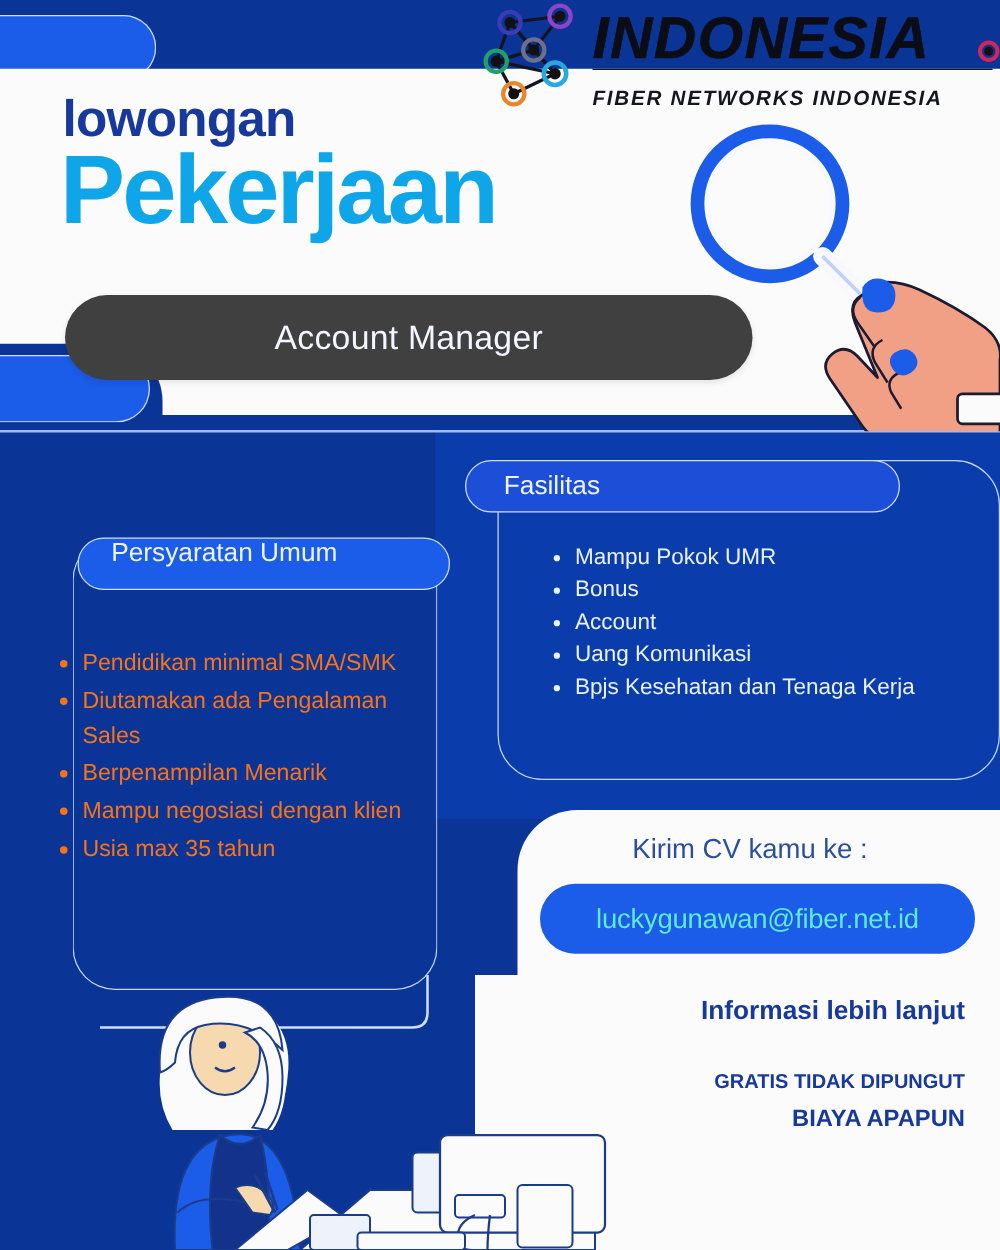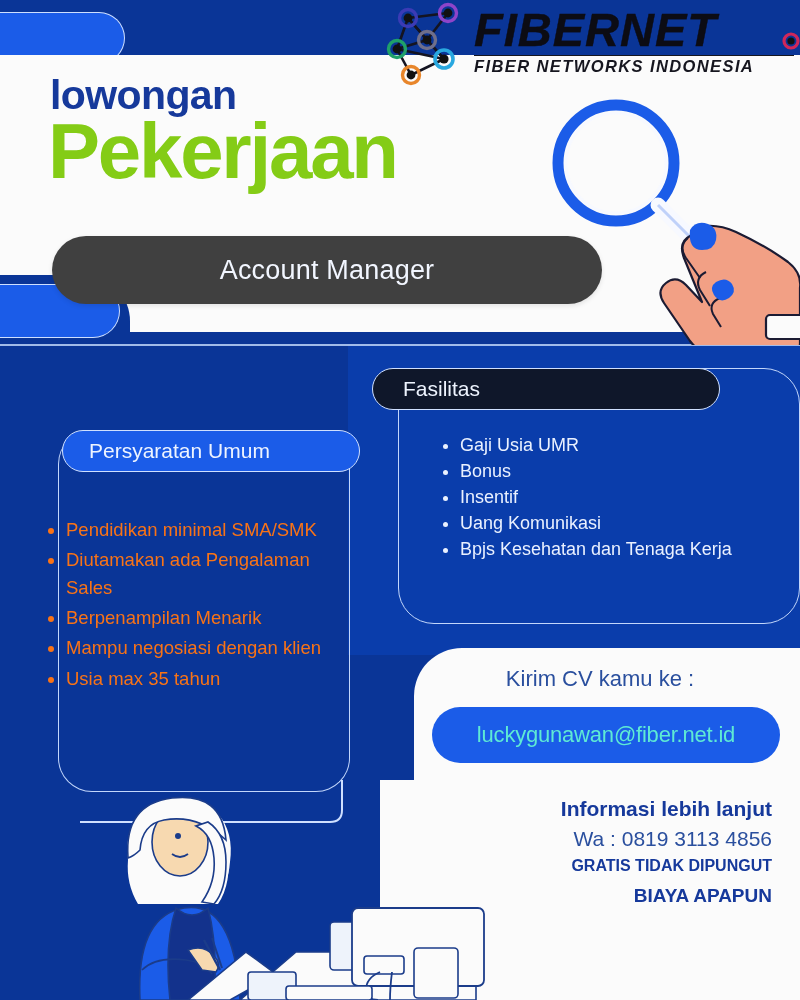--- a/index.html
+++ b/index.html
@@ -79,21 +79,21 @@
   }
 
   
   .title-small{
     position:absolute; left:50px; top:72px;
     color:#16399b; font-size:41px; font-weight:700;
     letter-spacing:-.6px;
   }
   .title-big{
     position:absolute; left:48px; top:113px;
-    color:#84cc16; font-size:78px; font-weight:700;
+    color:#0ea5e9; font-size:78px; font-weight:700;
     letter-spacing:-2.2px; line-height:.98;
   }
 
   
   .logo-wrap{
     position:absolute; left:386px; top:2px;
     width:412px; height:88px;
   }
   .logo-net{ position:absolute; left:0; top:0; }
   .logo-type{
@@ -105,21 +105,21 @@
     color:#0c0c14; letter-spacing:1px;
     font-family:"Liberation Sans", sans-serif;
     line-height:1;
     -webkit-text-stroke:0.4px #0c0c14;
   }
   .logo-sub{
     font-size:16.5px; font-weight:700; font-style:italic;
     color:#16161f; letter-spacing:1.4px;
     margin-top:2px;
     border-top:1.6px solid #16161f;
-    padding-top:1px;
+    padding-top:14px;
     white-space:nowrap;
   }
 
   
   .magnifier{ position:absolute; left:520px; top:60px; }
 
   
   .req-outline{
     position:absolute; left:58px; top:430px;
     width:292px; height:362px;
@@ -127,21 +127,21 @@
     border-radius:34px;
     border-top:none;
     border-right:1.4px solid #c3d7fb;
   }
   .req-head{
     position:absolute; left:62px; top:430px;
     width:298px; height:42px;
     background:#1b5ce8;
     border:1.4px solid #cfe0ff;
     border-radius:21px;
-    display:flex; align-items:center;
+    display:flex; 
   }
   .req-head span{
     color:#eef4ff; font-size:21px; padding-left:26px; font-weight:400;
   }
   .req-list{
     position:absolute; left:46px; top:516px;
     width:300px;
     color:#f97316;
     font-size:18.5px;
     line-height:1.52;
@@ -151,21 +151,21 @@
   
   .fac-outline{
     position:absolute; left:398px; top:368px;
     width:402px; height:256px;
     border:1.4px solid #c3d7fb;
     border-radius:36px;
   }
   .fac-head{
     position:absolute; left:372px; top:368px;
     width:348px; height:42px;
-    background:#0f172a;
+    background:#1d4ed8;
     border:1.4px solid #cfe0ff;
     border-radius:21px;
     display:flex; align-items:center;
   }
   .fac-head span{
     color:#eef4ff; font-size:21px; padding-left:30px; font-weight:400;
   }
   .fac-list{
     position:absolute; left:440px; top:432px;
     width:340px;
@@ -257,21 +257,21 @@
         <circle cx="41" cy="38" r="4.4" fill="#111"></circle>
         <circle cx="11" cy="47" r="8.5" fill="none" stroke="#1fa06a" stroke-width="3.4"></circle>
         <circle cx="11" cy="47" r="4.4" fill="#111"></circle>
         <circle cx="58" cy="57" r="9" fill="none" stroke="#29a8e0" stroke-width="3.6"></circle>
         <circle cx="58" cy="57" r="4.6" fill="#111"></circle>
         <circle cx="25" cy="73" r="8.5" fill="none" stroke="#e8862b" stroke-width="3.4"></circle>
         <circle cx="25" cy="73" r="4.4" fill="#111"></circle>
       </g>
     </svg>
     <div class="logo-type">
-      <div class="logo-main">FIBERNET</div>
+      <div class="logo-main">INDONESIA</div>
       <div class="logo-sub">FIBER NETWORKS INDONESIA</div>
     </div>
   </div>
   <svg style="position:absolute;left:780px;top:30px" width="22" height="22">
     <circle cx="11" cy="11" r="7" fill="none" stroke="#d0275a" stroke-width="3.2"></circle>
     <circle cx="11" cy="11" r="3.6" fill="#111"></circle>
   </svg>
 
   <svg class="magnifier" width="280" height="285" viewBox="0 0 280 285">
     <circle cx="96" cy="103" r="58" fill="none" stroke="#1b5ce8" stroke-width="11"></circle>
@@ -307,34 +307,33 @@
     <li>Berpenampilan Menarik</li>
     <li>Mampu negosiasi dengan klien</li>
     <li>Usia max 35 tahun</li>
   </ul>
 
   <div class="fac-outline"></div>
   <div class="fac-head">
     <span>Fasilitas</span>
   </div>
   <ul class="fac-list">
-    <li>Gaji Usia UMR</li>
+    <li>Mampu Pokok UMR</li>
     <li>Bonus</li>
-    <li>Insentif</li>
+    <li>Account</li>
     <li>Uang Komunikasi</li>
     <li>Bpjs Kesehatan dan Tenaga Kerja</li>
   </ul>
 
   <div class="contact-panel"></div>
   <div class="contact-title">Kirim CV kamu ke :</div>
   <div class="email-pill">
     <span>luckygunawan@fiber.net.id</span>
   </div>
   <div class="info-title">Informasi lebih lanjut</div>
-  <div class="info-wa">Wa : 0819 3113 4856</div>
   <div class="info-free1">GRATIS TIDAK DIPUNGUT</div>
   <div class="info-free2">BIAYA APAPUN</div>
 
   <svg class="illus" width="440" height="220" viewBox="0 0 440 220">
     <path d="M0 42 L200 42" stroke="#cfe0ff" stroke-width="2" fill="none"></path>
     <path d="M200 42 L250 42 Q262 42 262 30 L262 -10" stroke="#cfe0ff" stroke-width="2" fill="none"></path>
     <rect x="300" y="-20" width="140" height="175" fill="#fbfbfb"></rect>
     <g>
       <path d="M48 80 q-6 -50 42 -58 q52 -9 58 44 q4 38 -10 58 l-80 0 q-12 -20 -10 -44 z" fill="#fbfbfb"></path>
       <path d="M76 24 q36 -18 62 10 q16 18 12 48 q-2 24 -14 36 l-10 -4 q10 -22 8 -44 q-2 -22 -20 -30 q-20 -8 -38 -16 z" fill="#fbfbfb"></path>

